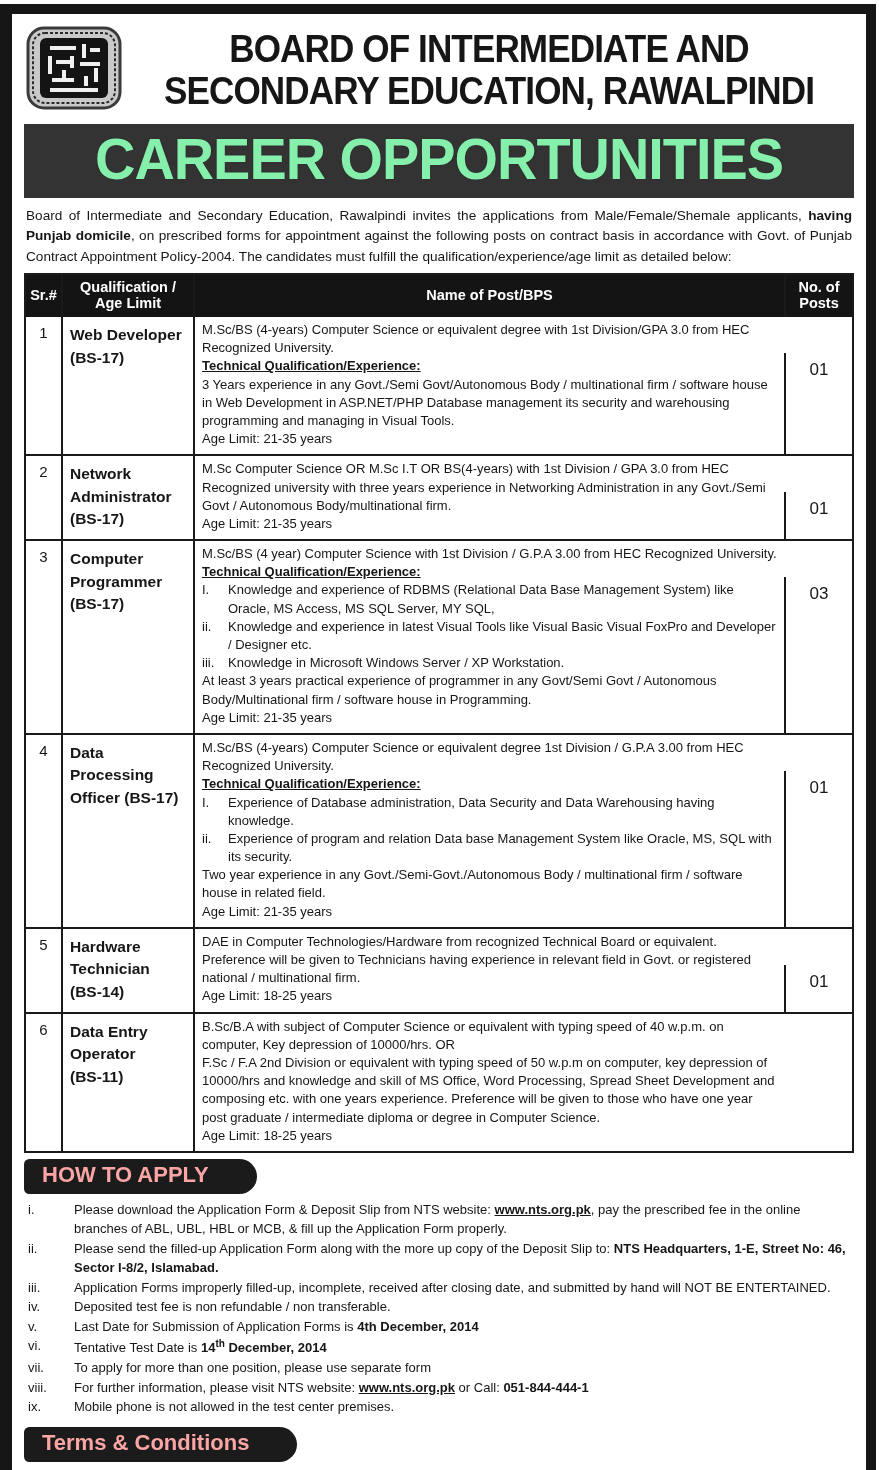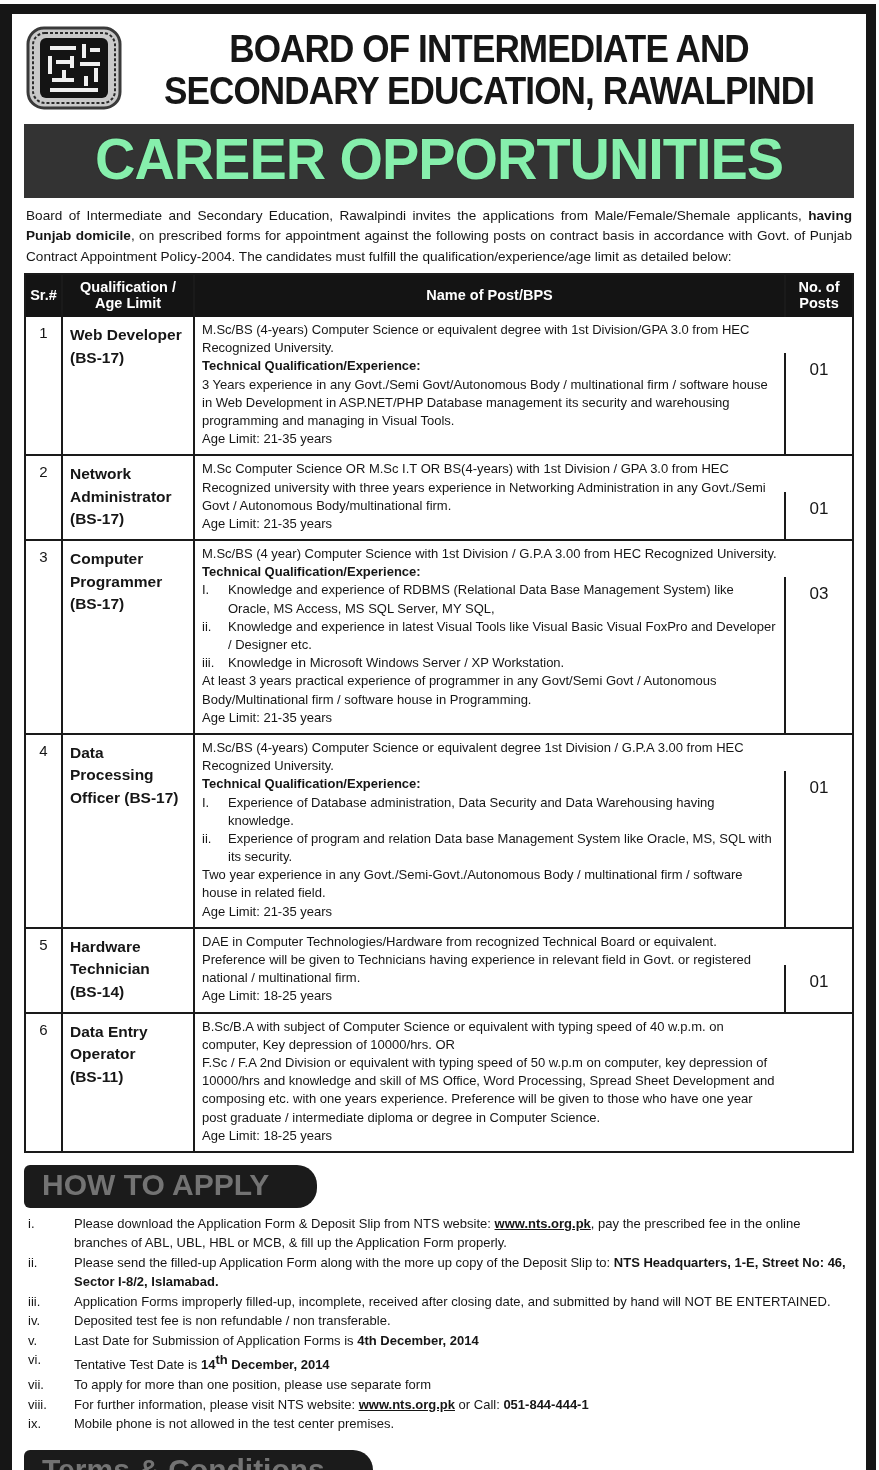--- a/index.html
+++ b/index.html
@@ -50,36 +50,36 @@
   .trow + .trow { border-top:2px solid #1a1a1a; }
   .thead { background:#141414; color:#fff; font-weight:bold; }
   .cell { padding:4px 7px 6px 7px; }
   .cell + .cell { border-left:2px solid #1a1a1a; }
   .thead .cell { text-align:center; font-size:14.5px; padding:5px 2px; line-height:1.1; display:flex; flex-direction:column; justify-content:center; }
   .sr-cell { text-align:center; font-size:15px; padding-top:7px; }
   .post-cell { font-weight:bold; font-size:15.5px; line-height:1.45; padding-top:7px; }
   .qual-cell { font-size:13px; line-height:1.40; }
   .posts-cell { text-align:center; font-size:17px; padding-top:7px;margin-top:36px; }
   .qline { padding:0; }
-  .qline.bold { font-weight:bold; }
+  .qline.bold { font-weight:bold;text-decoration:underline; }
   .qitem { display:grid; grid-template-columns:26px 1fr; }
 
   
   .pill {
-    display:inline-block; background:#1b1b1b; color:#737373; font-weight:bold;
-    font-size:30px; letter-spacing:0px; line-height:1;
-    padding:5px 48px 8px 18px; margin:12px 0 4px 12px;
+    display:inline-block; background:#1b1b1b; color:#fca5a5; font-weight:bold;
+    font-size:22px; letter-spacing:0px; line-height:1;
+    padding:5px 48px 8px 18px; margin:6px 0 4px 12px;
     border-radius:6px 20px 20px 6px;
   }
 
   
   .apply-list { padding:2px 10px 4px 0; }
   .aitem { display:grid; grid-template-columns:46px 1fr; font-size:13px; line-height:1.5; padding:0 8px 0 16px; }
   .anum { }
-  sup { font-size:13px; }
+  sup { font-size:10px; }
 
   
   .terms-list { padding:2px 10px 2px 0; }
   .titem { display:grid; grid-template-columns:28px 1fr; font-size:13px; line-height:1.52; padding:1px 8px 1px 14px; }
   .tbullet { text-align:center; }
 </style>
 </head>
 <body>
 
 <div class="ad-frame">

